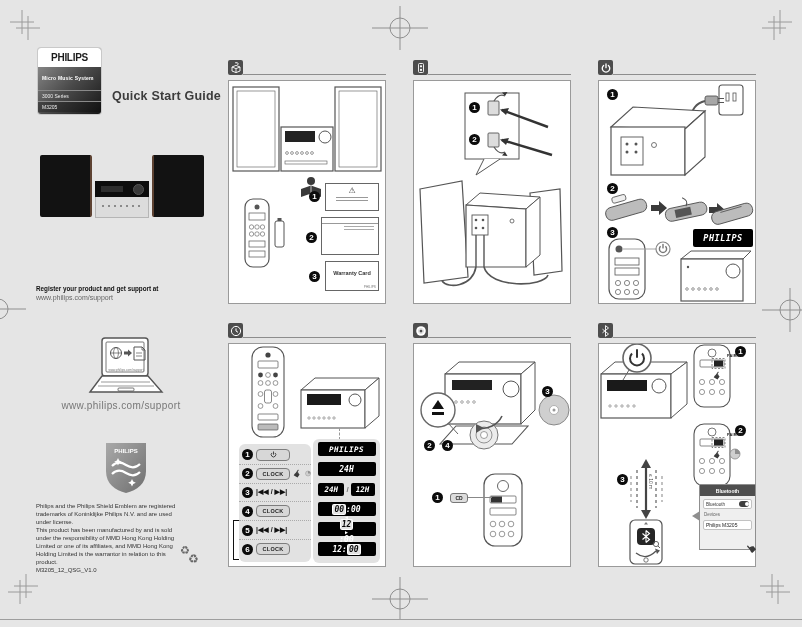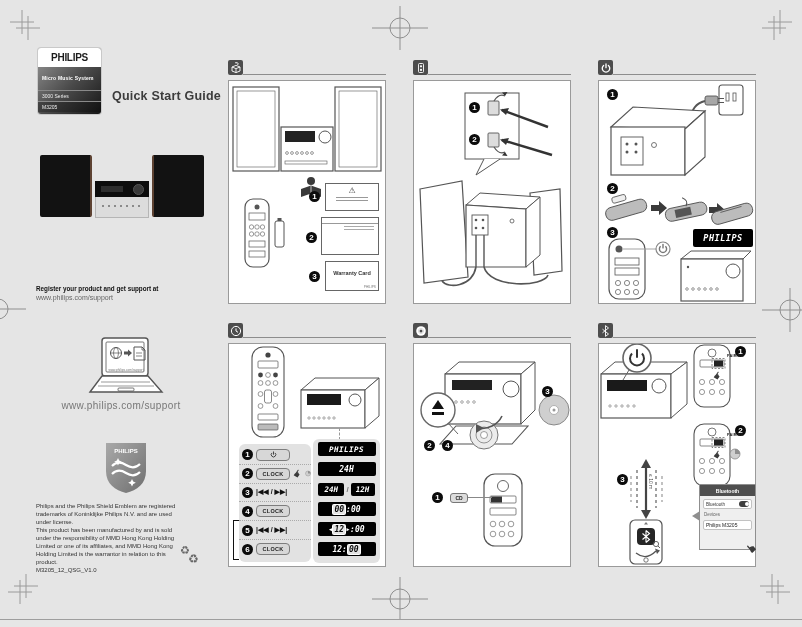--- a/index.html
+++ b/index.html
@@ -482,21 +482,21 @@
         <div class="lcd dslot" style="font-size:8px;">24H</div>
         <div class="dslot dsplit">
           <span class="chip" style="width:26px;">24H</span>
           <span class="slash">/</span>
           <span class="chip" style="width:24px;">12H</span>
         </div>
         <div class="lcd dslot" style="font-size:8px;">
           <span class="inv">00</span>
             <span>:00</span>
         </div>
-        <div class="lcd dslot" style="font-size:8px;">
+        <div class="lcd dslot" style="font-size:8px;flex-direction:column;">
           <span class="arr">◀</span>
             <span class="inv">12</span>
             <span class="arr">▶</span>
             <span>:00</span>
         </div>
         <div class="lcd dslot" style="font-size:8px;">
           <span>12:</span>
             <span class="inv">00</span>
         </div>
       </div>

